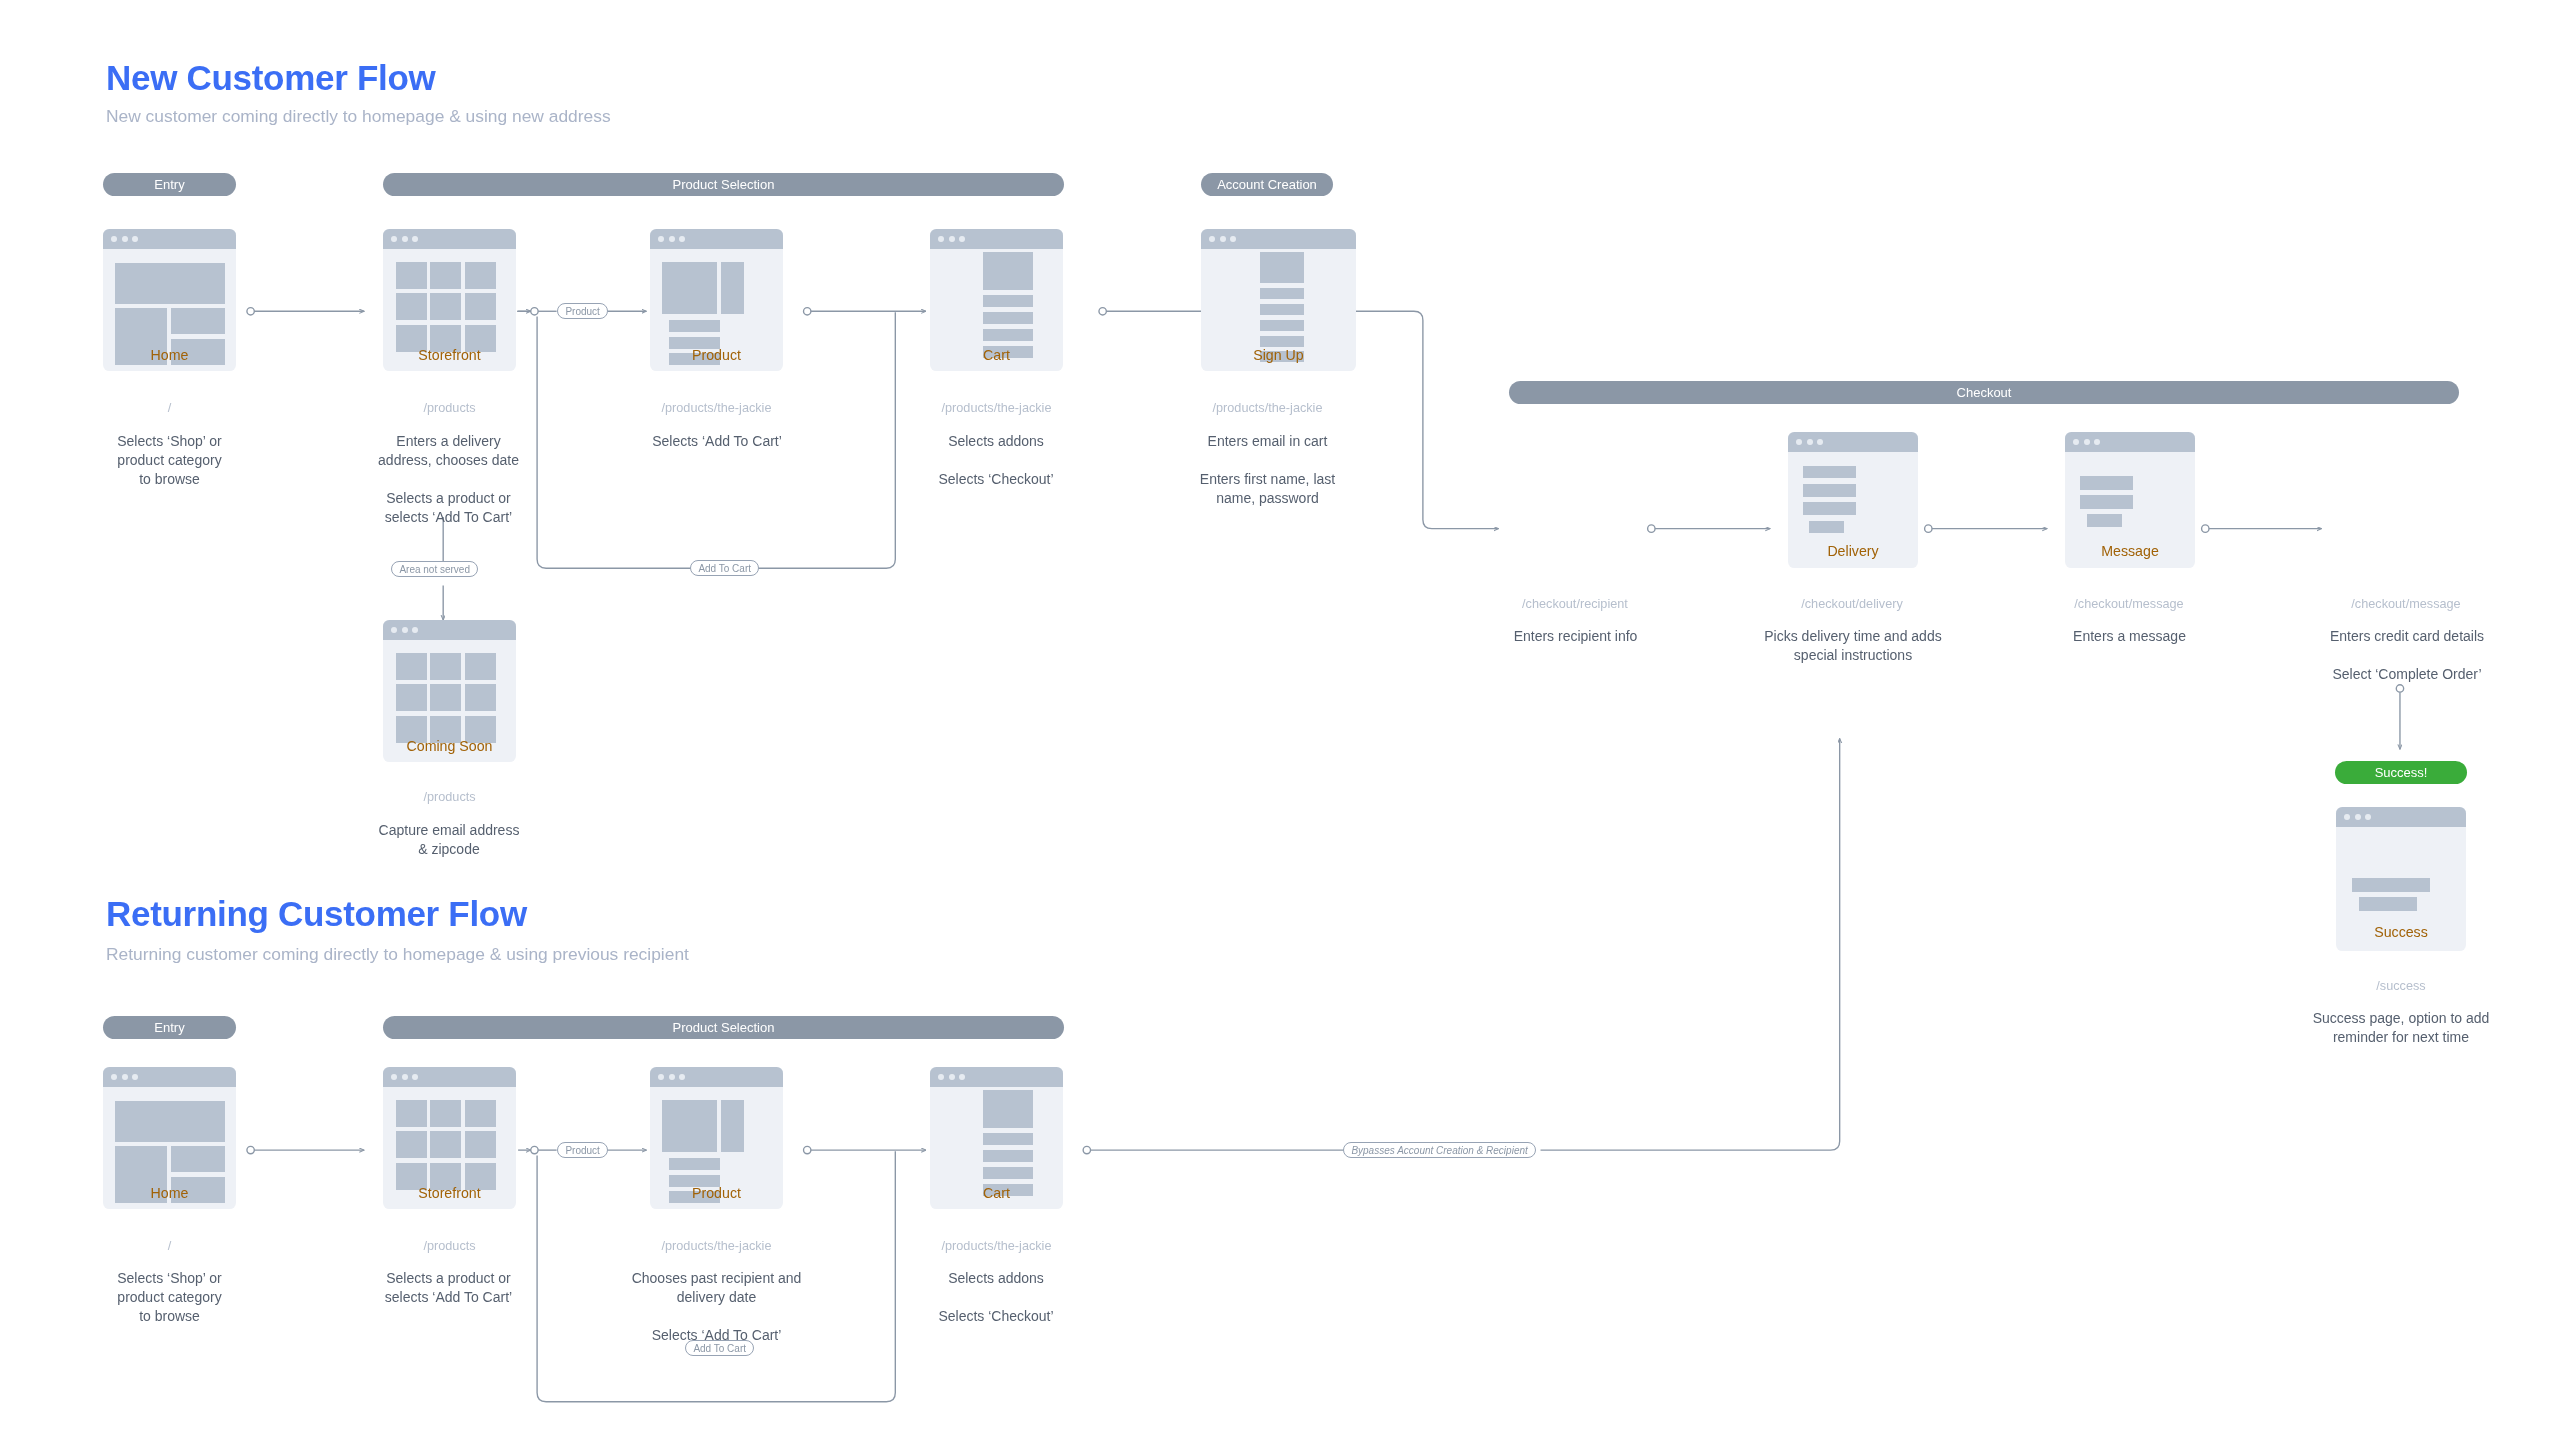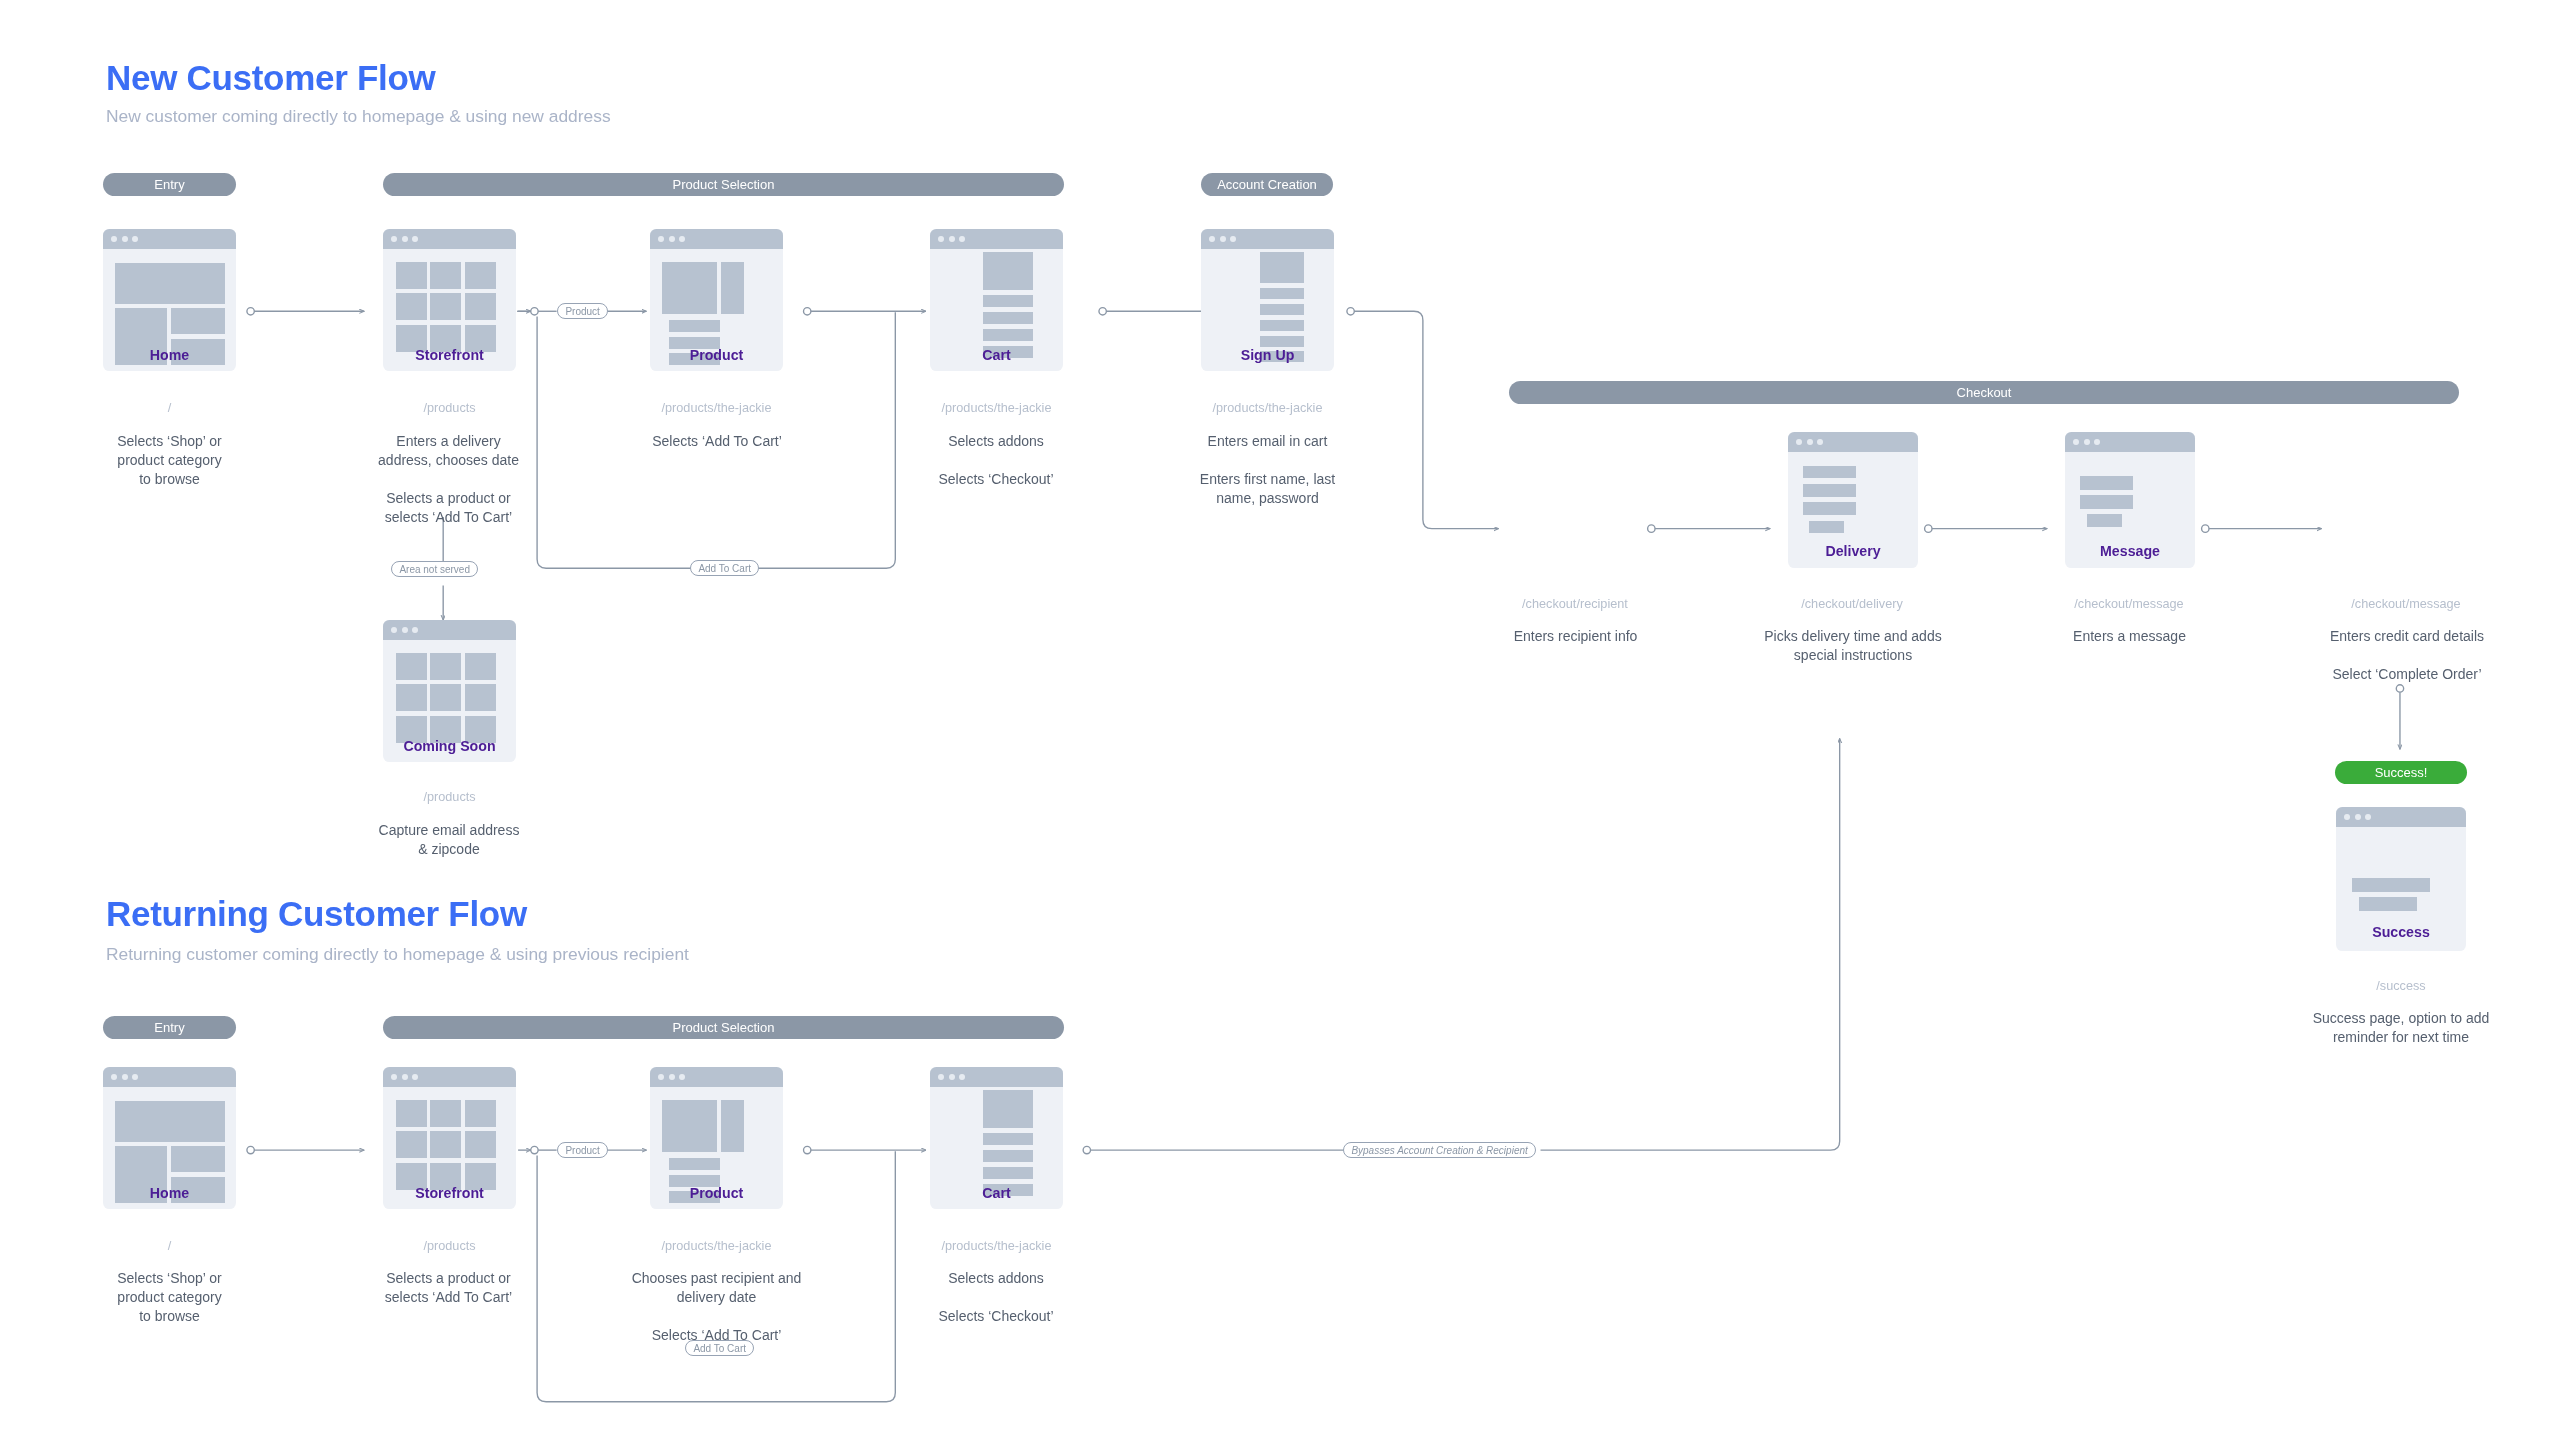--- a/index.html
+++ b/index.html
@@ -64,23 +64,23 @@
     width: 5.8px; height: 5.8px;
     border-radius: 50%;
     background: #e6ebf1;
   }
   .wf-body { position: relative; flex: 1 1 auto; }
   .wf-body .blk { position: absolute; background: #b7c2d0; }
   .wf-label {
     position: absolute;
     left: 0; right: 0;
     text-align: center;
-    color: #4c1d95;
+    color: #a16207;
     font-size: 14.2px;
-    font-weight: 700;
+    font-weight: 400;
     white-space: nowrap;
   }
 
   
   .url {
     position: absolute;
     text-align: center;
     color: #b6bfcd;
     font-size: 12.7px;
     white-space: nowrap;
@@ -279,21 +279,21 @@
       <div class="blk" style="left:53px; top:80px; width:50px; height:11.6px;"></div>
       <div class="blk" style="left:53px; top:97px; width:50px; height:11.6px;"></div>
     </div>
     <div class="wf-label" style="top:118px;">Cart</div>
   </div>
   <div class="url" style="left:909px; top:401px; width:175px;">/products/the-jackie</div>
   <div class="desc" style="left:903px; top:432px; width:186px; white-space:pre-line;">Selects addons
 
 Selects ‘Checkout’</div>
 
-  <div class="wf" style="left:1201px; top:229px; width:133px; height:142px;">
+  <div class="wf" style="left:1201px; top:229px; width:155px; height:142px;">
     <div class="wf-bar">
       <span class="wf-dot"></span>
       <span class="wf-dot"></span>
       <span class="wf-dot"></span>
     </div>
     <div class="wf-body">
       <div class="blk" style="left:59px; top:3.2px;   width:44px; height:31px;"></div>
       <div class="blk" style="left:59px; top:39px;  width:44px; height:10.6px;"></div>
       <div class="blk" style="left:59px; top:55px; width:44px; height:10.6px;"></div>
       <div class="blk" style="left:59px; top:71px; width:44px; height:10.6px;"></div>

